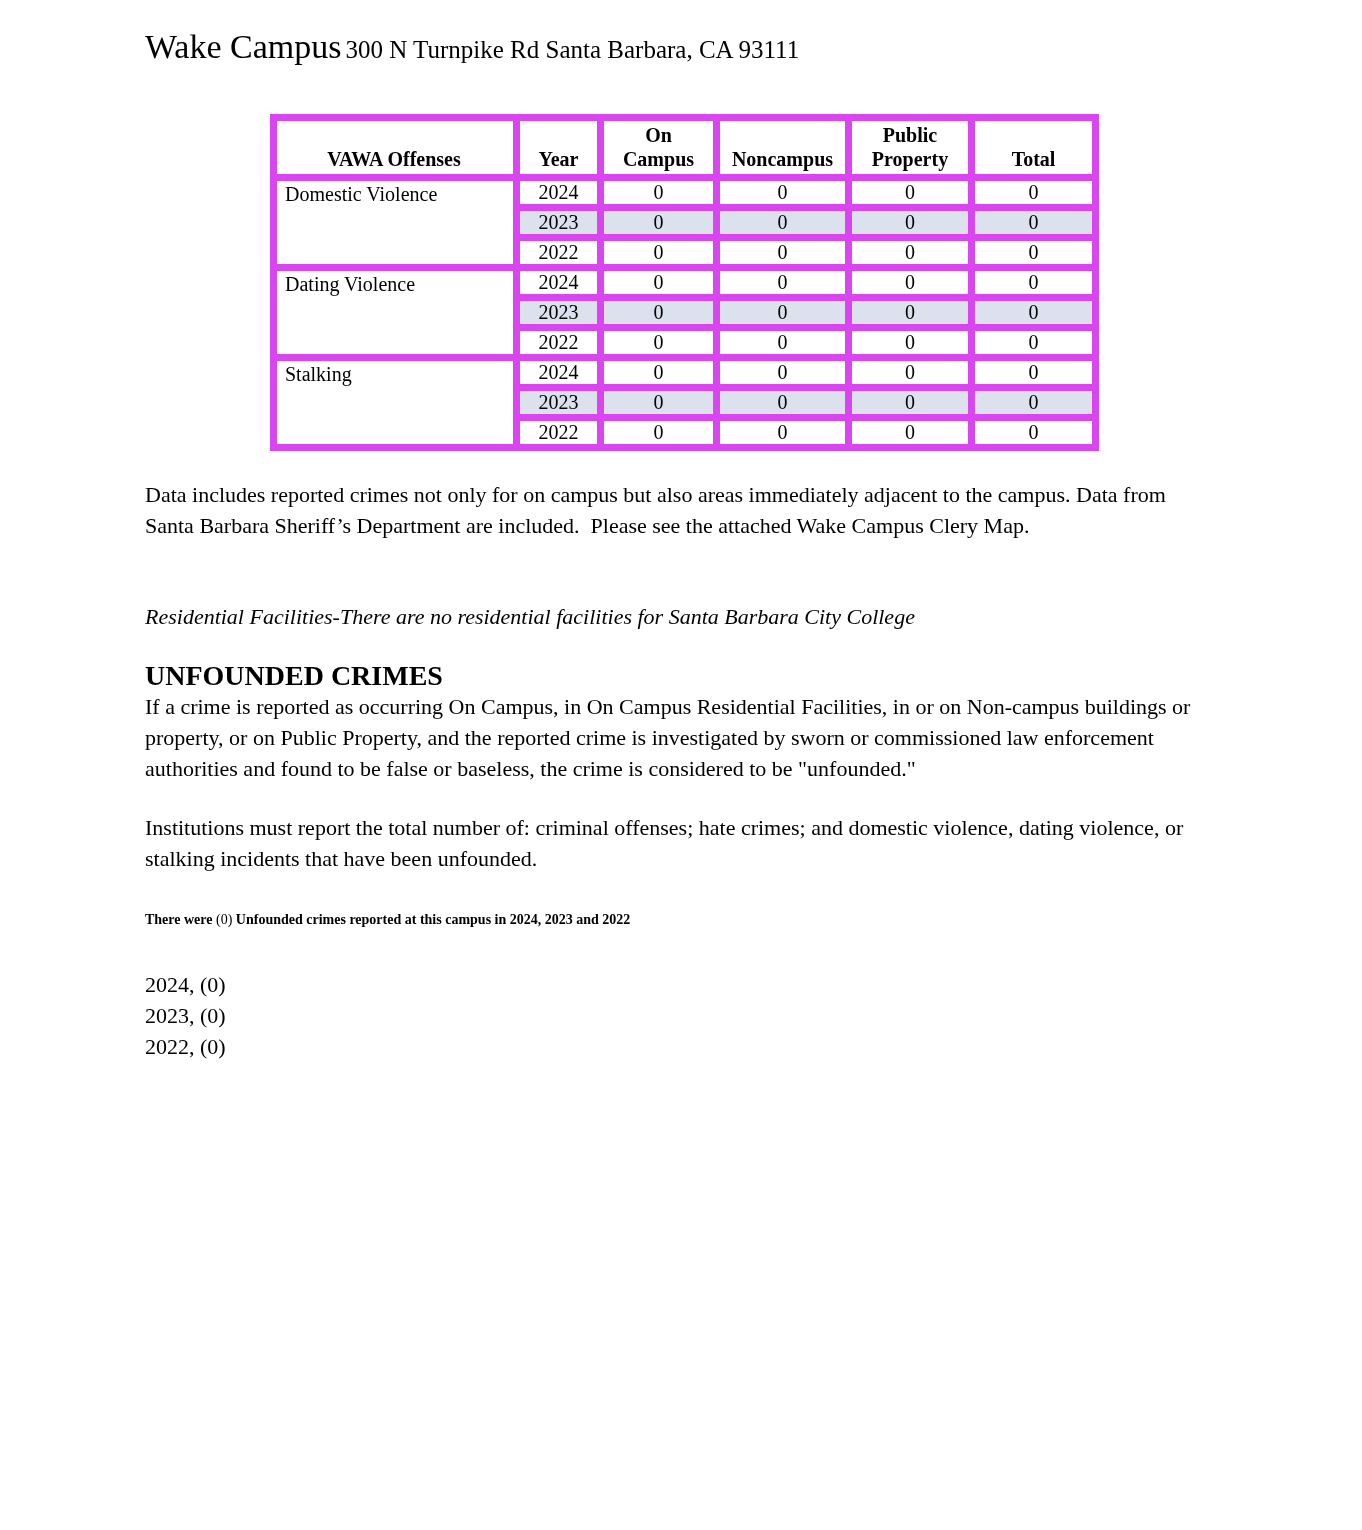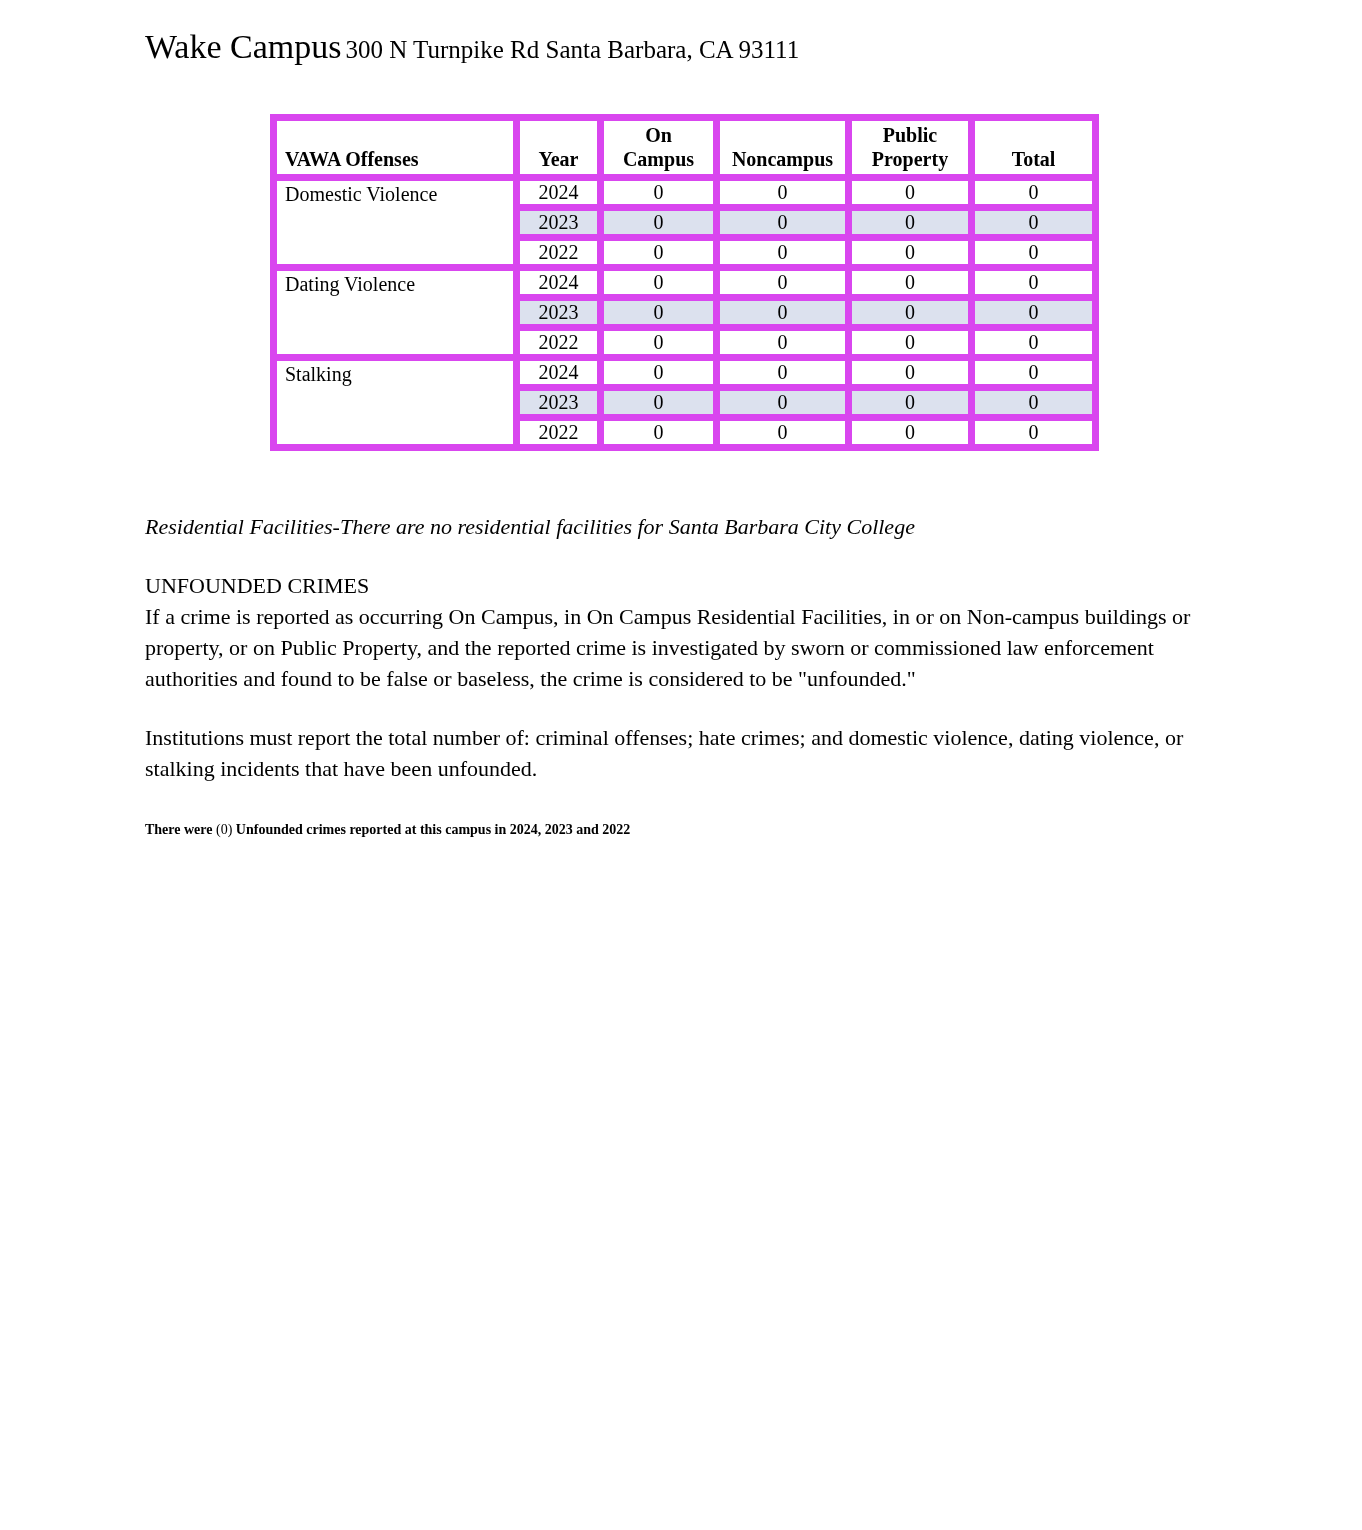--- a/index.html
+++ b/index.html
@@ -28,21 +28,21 @@
   }
   .vawa-table th, .vawa-table td { border: 7px solid #d946ef; }
   .vawa-table th {
     font-weight: bold;
     vertical-align: bottom;
     text-align: center;
     padding: 3px 10px;
     line-height: 1.18;
     height: 52px;
   }
-  .vawa-table th.col-offense { text-align: left; padding-left: 8px; }
+  .vawa-table th.col-offense { text-align: center; padding-left: 8px; }
   .vawa-table td {
     height: 26px;
     padding: 0 4px;
     text-align: center;
     line-height: 1.15;
     vertical-align: middle;
   }
   .vawa-table td.offense-cell {
     text-align: left;
     vertical-align: top;
@@ -60,23 +60,23 @@
     white-space: pre-wrap;
   }
   .body-para.attached { margin-top: 0; }
   .italic-line {
     font-size: 22px;
     line-height: 31px;
     font-style: italic;
     margin: 60px 0 0 0;
   }
   .bold-heading {
-    font-size: 22px;
-    line-height: 31px;
-    font-weight: normal;
+    font-size: 28px;
+    line-height: 31px;
+    font-weight: bold;
     margin: 28px 0 0 0;
   }
   .summary-line {
     font-size: 14px;
     line-height: 31px;
     margin: 30px 0 0 0;
   }
   .summary-line .b { font-weight: bold; }
   .bold-heading.hate { margin-top: 68px; }
   .years { margin-top: 34px; }
@@ -173,25 +173,31 @@
       <tr>
         <td>2022</td>
         <td>0</td>
         <td>0</td>
         <td>0</td>
         <td>0</td>
       </tr>
     </tbody>
   </table>
 
+  <p class="body-para content-width">Data includes reported crimes not only for on campus but also areas immediately adjacent to the campus. Data from Santa Barbara Sheriff’s Department are included.  Please see the attached Wake Campus Clery Map.</p>
 
   <p class="italic-line content-width">Residential Facilities-There are no residential facilities for Santa Barbara City College</p>
 
   <div class="bold-heading">UNFOUNDED CRIMES</div>
   <p class="body-para attached content-width">If a crime is reported as occurring On Campus, in On Campus Residential Facilities, in or on Non-campus buildings or property, or on Public Property, and the reported crime is investigated by sworn or commissioned law enforcement authorities and found to be false or baseless, the crime is considered to be "unfounded."</p>
 
   <p class="body-para content-width">Institutions must report the total number of: criminal offenses; hate crimes; and domestic violence, dating violence, or stalking incidents that have been unfounded.</p>
 
   <p class="summary-line content-width"><span class="b">There were </span><span>(0)</span><span class="b"> Unfounded crimes reported at this campus in 2024, 2023 and 2022</span></p>
 
 
+  <div class="years">
+    <div class="year-line">2024, (0)</div>
+    <div class="year-line">2023, (0)</div>
+    <div class="year-line">2022, (0)</div>
+  </div>
 
 </div>
 
 </body></html>

